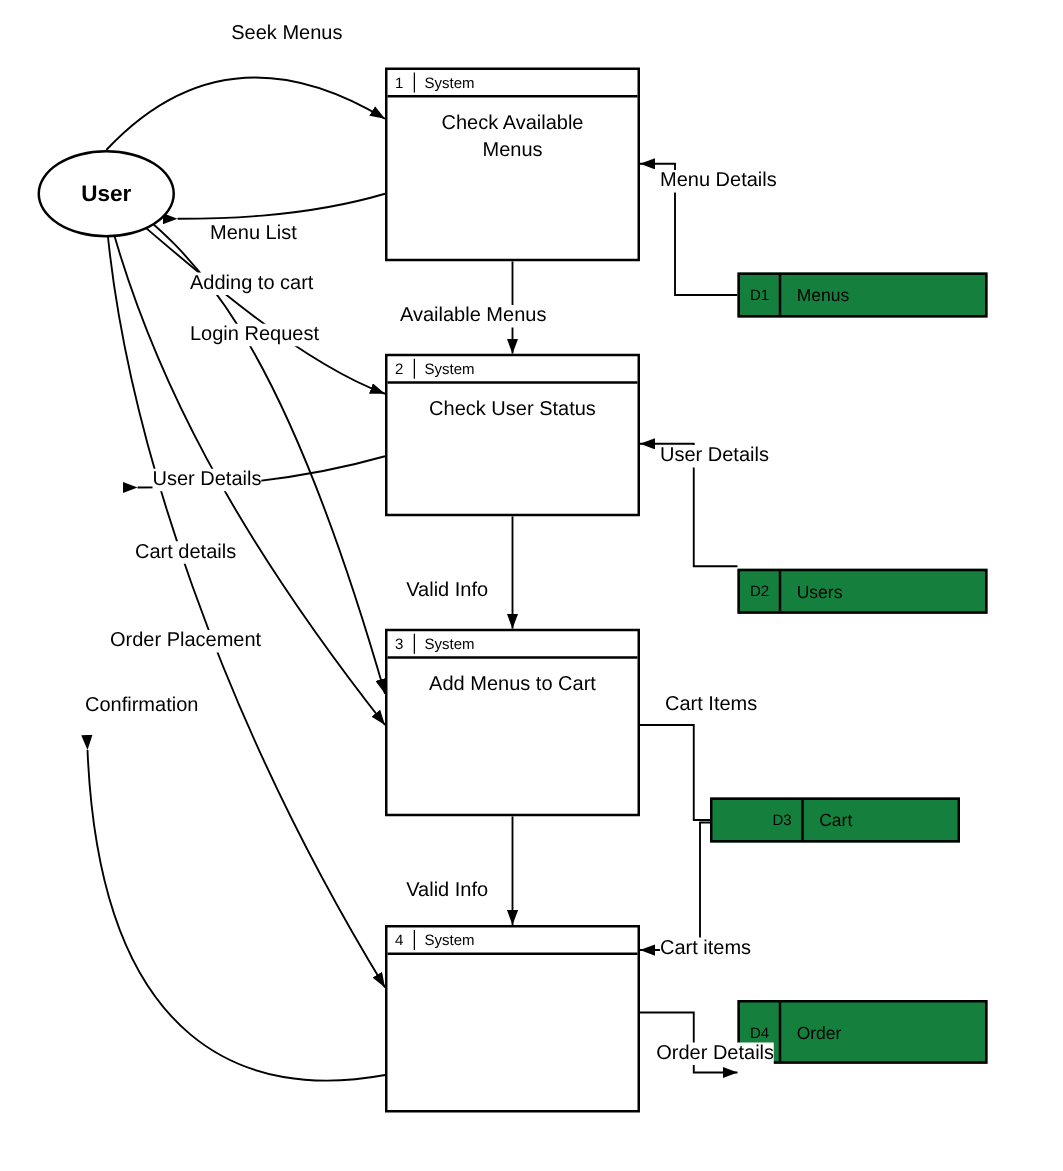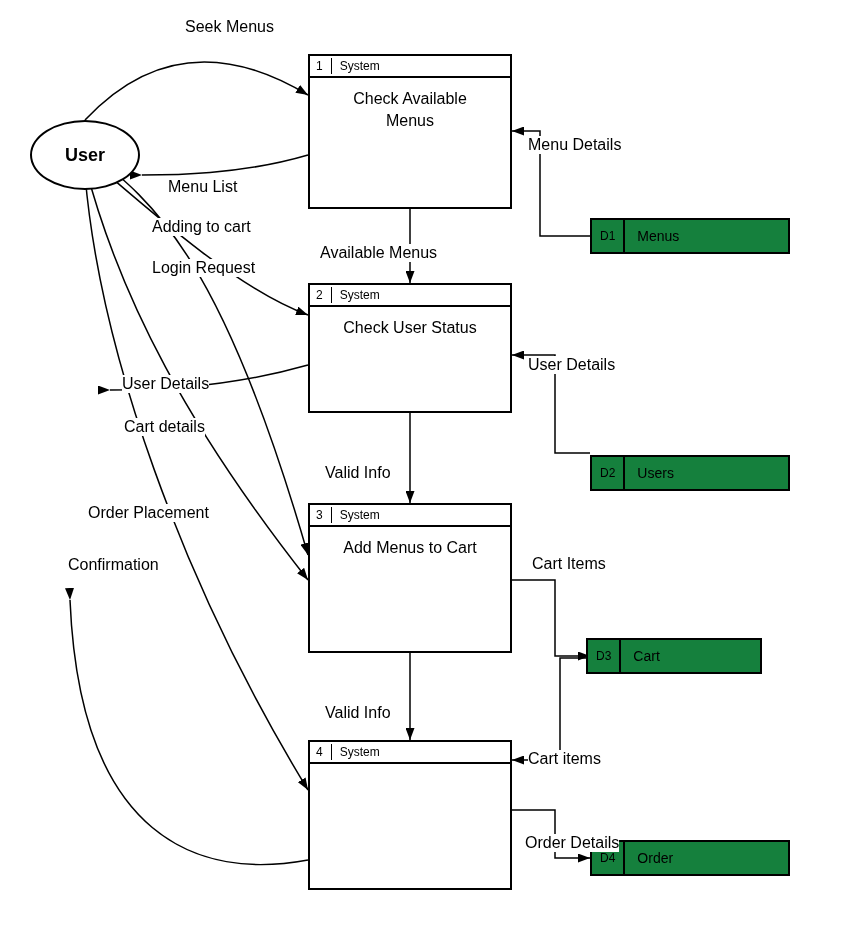--- a/index.html
+++ b/index.html
@@ -192,41 +192,41 @@
   <div class="data-store" style="left:590px; top:218px; width:200px; height:36px;">
     <div class="data-store-label">D1</div>
     <div class="data-store-name">Menus</div>
   </div>
 
   <div class="data-store" style="left:590px; top:455px; width:200px; height:36px;">
     <div class="data-store-label">D2</div>
     <div class="data-store-name">Users</div>
   </div>
 
-  <div class="data-store" style="left:586px; top:638px; width:176px; height:36px;">
+  <div class="data-store" style="left:568px; top:638px; width:200px; height:36px;padding-left:40px;">
     <div class="data-store-label">D3</div>
     <div class="data-store-name">Cart</div>
   </div>
 
-  <div class="data-store" style="left:590px; top:840px; width:200px; height:36px;">
+  <div class="data-store" style="left:590px; top:800px; width:200px; height:51px;">
     <div class="data-store-label">D4</div>
     <div class="data-store-name">Order</div>
   </div>
 
   <span class="arrow-label" style="left:185px; top:18px;">Seek Menus</span>
 
   <span class="arrow-label" style="left:168px; top:178px;">Menu List</span>
 
   <span class="arrow-label" style="left:152px; top:218px;">Adding to cart</span>
 
   <span class="arrow-label" style="left:152px; top:259px;">Login Request</span>
 
   <span class="arrow-label" style="left:122px; top:375px;">User Details</span>
 
-  <span class="arrow-label" style="left:108px; top:418px;margin-left:16px;">Cart details</span>
+  <span class="arrow-label" style="left:108px; top:433px;">Cart details</span>
 
   <span class="arrow-label" style="left:88px; top:504px;">Order Placement</span>
 
   <span class="arrow-label" style="left:68px; top:556px;">Confirmation</span>
 
   <span class="arrow-label" style="left:320px; top:244px;">Available Menus</span>
 
   <span class="arrow-label" style="left:325px; top:464px;">Valid Info</span>
 
   <span class="arrow-label" style="left:325px; top:704px;">Valid Info</span>

